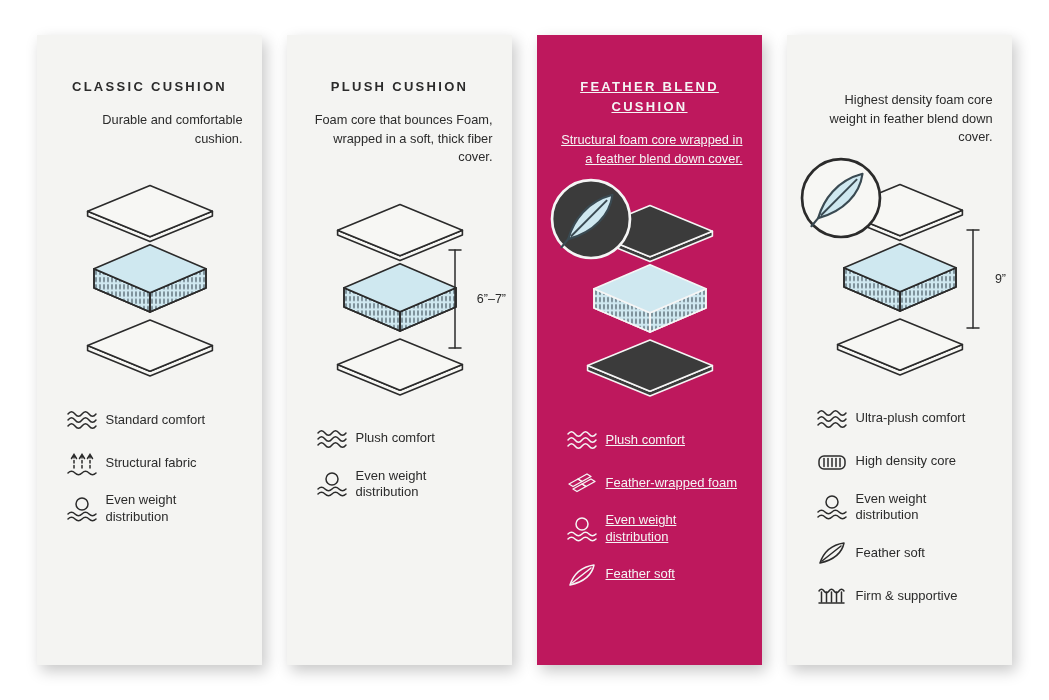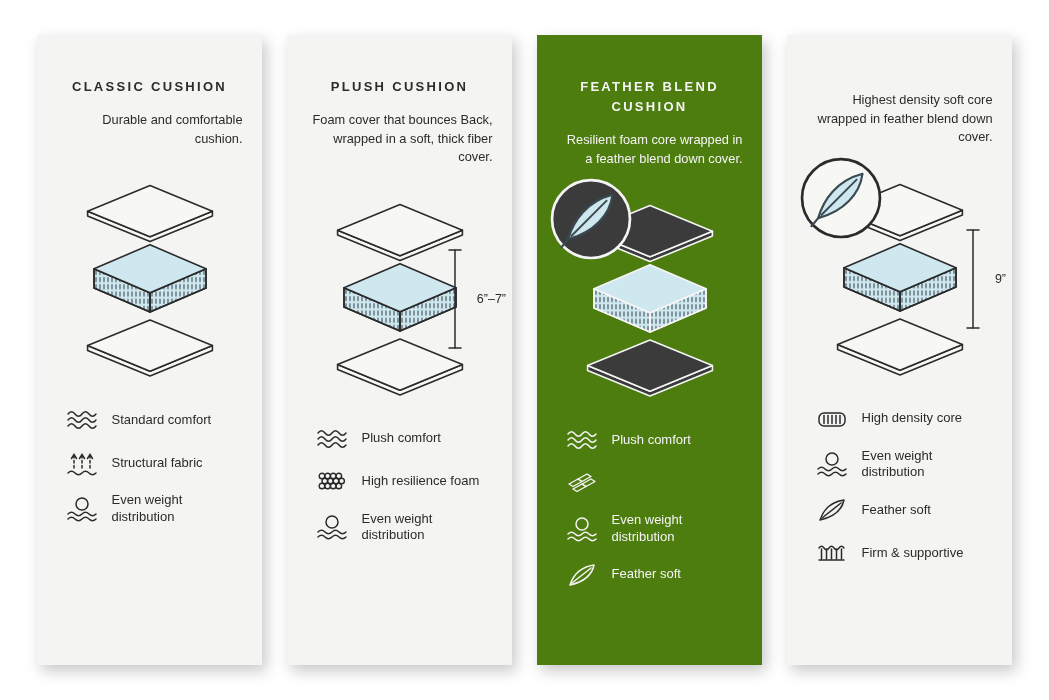--- a/index.html
+++ b/index.html
@@ -21,22 +21,23 @@
   .card {
     width: 225px; min-width: 225px; height: 630px;
     background: #f4f4f2;
     box-shadow: 4px 6px 14px rgba(0,0,0,0.22);
     padding: 42px 18px 0;
     position: relative;
     --layer-fill: #f7f7f4;
     --foam: #cfe8f0;
   }
   .card.dark {
-    background: #4d7c0f;
+    background: #be185d;
     color: #f5f5f5;
+    text-decoration: underline;
     --layer-fill: #3b3b3b;
   }
   .title {
     margin: 0;
     font-size: 13px;
     font-weight: 700;
     letter-spacing: 2.3px;
     text-align: center;
     line-height: 1.55;
     text-transform: uppercase;
@@ -76,21 +77,21 @@
   .mlabel { font-size: 12.5px; white-space: nowrap; }
   .features {
     list-style: none;
     margin: 0 auto;
     padding: 0 0 0 6px;
     width: 182px;
   }
   .feature {
     display: flex;
     align-items: center;
-    gap: 13px;
+    gap: 7px;
     margin-bottom: 15px;
   }
   .ficon { width: 34px; height: 28px; flex: none; }
   .flabel { font-size: 13px; line-height: 1.28; }
   .defs-svg { position: absolute; width: 0; height: 0; overflow: hidden; }
 </style>
 </head>
 <body>
 
 <svg class="defs-svg" aria-hidden="true">
@@ -256,111 +257,112 @@
         <svg class="ficon" viewBox="0 0 34 28">
             <use href="#sym-weight"></use>
           </svg>
         <span class="flabel">Even weight distribution</span>
       </li>
     </ul>
   </section>
 
   <section class="card light">
     <h2 class="title">PLUSH CUSHION</h2>
-    <p class="desc">Foam cover that bounces Back, wrapped in a soft, thick fiber cover.</p>
+    <p class="desc">Foam core that bounces Foam, wrapped in a soft, thick fiber cover.</p>
     <div class="illus">
       <svg class="cushion" viewBox="0 0 200 244">
           <use href="#sym-cushion"></use>
         </svg>
       <div class="measure">
         <svg class="mline" viewBox="0 0 14 104">
             <use href="#sym-measure"></use>
           </svg>
         <span class="mlabel">6”–7”</span>
       </div>
     </div>
     <ul class="features">
       <li class="feature">
         <svg class="ficon" viewBox="0 0 34 28">
             <use href="#sym-waves"></use>
           </svg>
         <span class="flabel">Plush comfort</span>
       </li>
       <li class="feature">
         <svg class="ficon" viewBox="0 0 34 28">
-            <use href="#sym-bubbles"></use>
-          </svg>
-        <span class="flabel">High resilience foam</span>
-      </li>
-      <li class="feature">
-        <svg class="ficon" viewBox="0 0 34 28">
             <use href="#sym-weight"></use>
           </svg>
         <span class="flabel">Even weight distribution</span>
       </li>
     </ul>
   </section>
 
   <section class="card dark">
     <h2 class="title">FEATHER BLEND CUSHION</h2>
-    <p class="desc">Resilient foam core wrapped in a feather blend down cover.</p>
+    <p class="desc">Structural foam core wrapped in a feather blend down cover.</p>
     <div class="illus">
       <svg class="cushion" viewBox="0 0 200 244">
           <use href="#sym-cushion"></use>
         </svg>
       <svg class="badge" viewBox="0 0 64 64">
           <use href="#sym-feather-badge"></use>
         </svg>
     </div>
     <ul class="features">
       <li class="feature">
         <svg class="ficon" viewBox="0 0 34 28">
             <use href="#sym-waves"></use>
           </svg>
         <span class="flabel">Plush comfort</span>
       </li>
       <li class="feature">
         <svg class="ficon" viewBox="0 0 34 28">
             <use href="#sym-brickfoam"></use>
           </svg>
+        <span class="flabel">Feather-wrapped foam</span>
       </li>
       <li class="feature">
         <svg class="ficon" viewBox="0 0 34 28">
             <use href="#sym-weight"></use>
           </svg>
         <span class="flabel">Even weight distribution</span>
       </li>
       <li class="feature">
         <svg class="ficon" viewBox="0 0 34 28">
             <use href="#sym-feather"></use>
           </svg>
         <span class="flabel">Feather soft</span>
       </li>
     </ul>
   </section>
 
   <section class="card light">
-    <p class="desc">Highest density soft core wrapped in feather blend down cover.</p>
+    <p class="desc">Highest density foam core weight in feather blend down cover.</p>
     <div class="illus">
       <svg class="cushion" viewBox="0 0 200 244">
           <use href="#sym-cushion"></use>
         </svg>
       <svg class="badge" viewBox="0 0 64 64">
           <use href="#sym-feather-badge"></use>
         </svg>
       <div class="measure">
         <svg class="mline" viewBox="0 0 14 104">
             <use href="#sym-measure"></use>
           </svg>
         <span class="mlabel">9”</span>
       </div>
     </div>
     <ul class="features">
       <li class="feature">
         <svg class="ficon" viewBox="0 0 34 28">
+            <use href="#sym-waves"></use>
+          </svg>
+        <span class="flabel">Ultra-plush comfort</span>
+      </li>
+      <li class="feature">
+        <svg class="ficon" viewBox="0 0 34 28">
             <use href="#sym-density"></use>
           </svg>
         <span class="flabel">High density core</span>
       </li>
       <li class="feature">
         <svg class="ficon" viewBox="0 0 34 28">
             <use href="#sym-weight"></use>
           </svg>
         <span class="flabel">Even weight distribution</span>
       </li>

